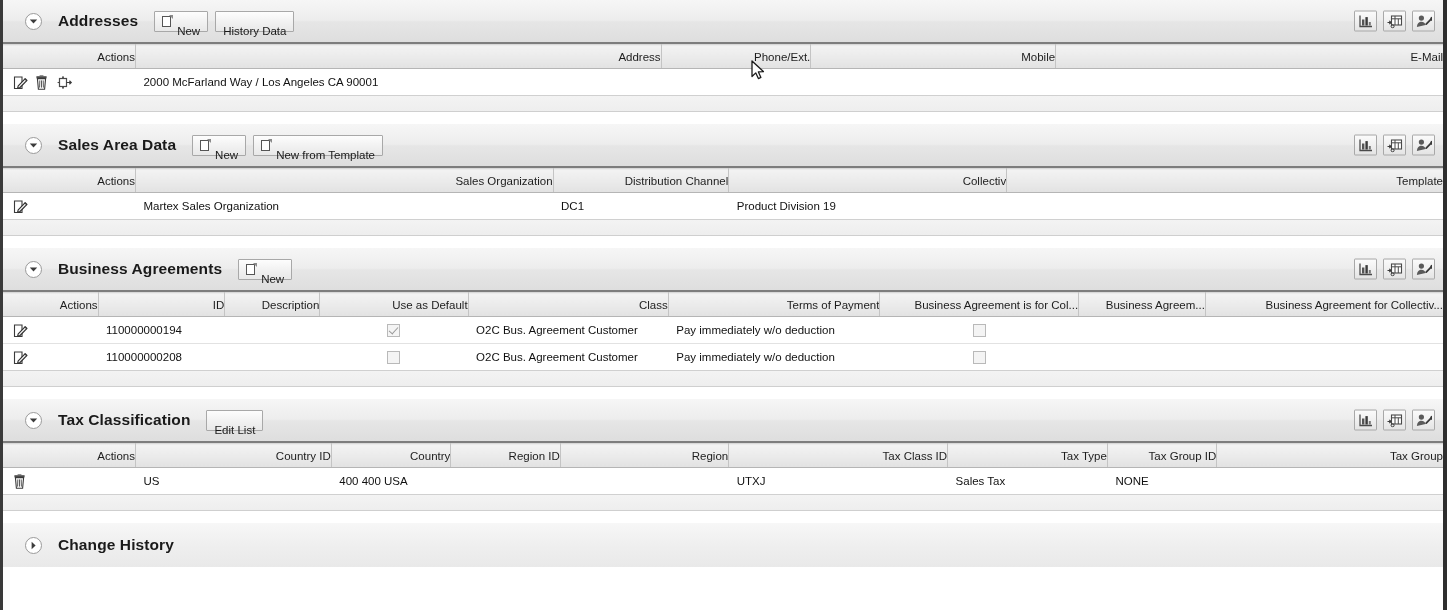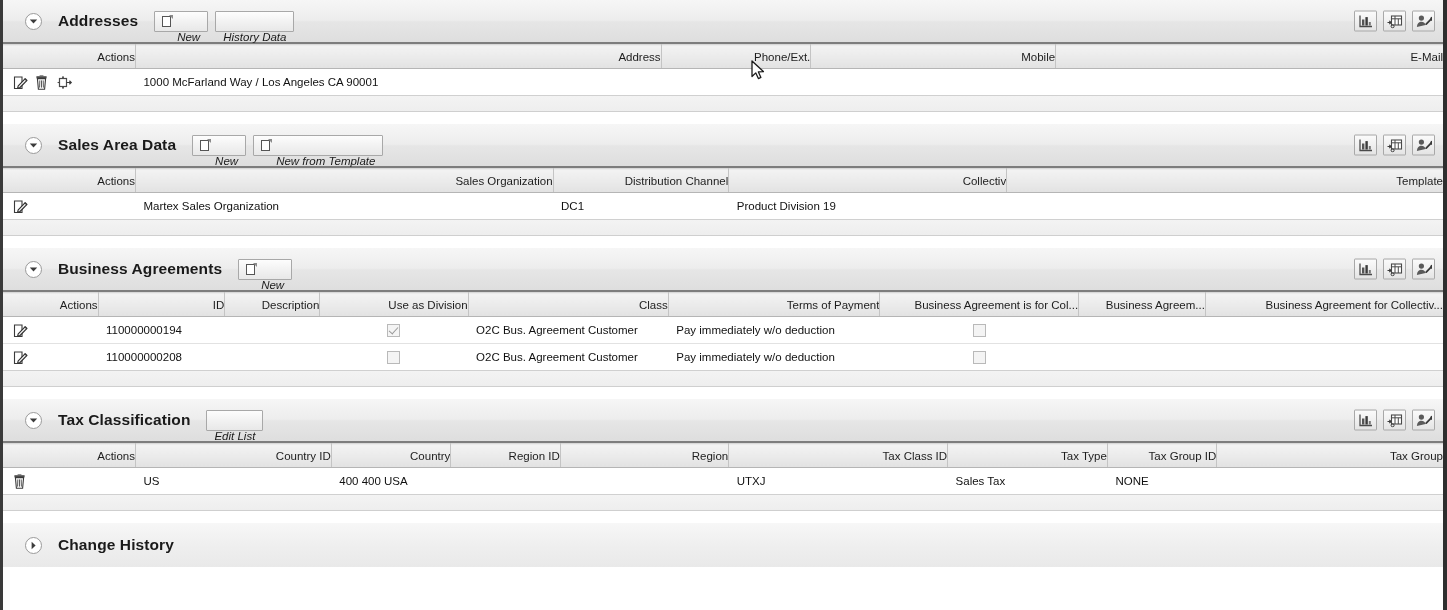--- a/index.html
+++ b/index.html
@@ -79,21 +79,21 @@
     margin-right: 7px;
     font-size: 11.5px;
     color: #1a1a1a;
     background: linear-gradient(to bottom, #fdfdfd 0%, #f2f2f2 50%, #e8e8e8 100%);
     border: 1px solid #a8a8a8;
     border-radius: 1px;
     white-space: nowrap;
     cursor: pointer;
     user-select: none;
   }
-  .hdr-btn .btn-label { line-height: 1; position: relative; top: 17px; font-style: italic; }
+  .hdr-btn .btn-label { line-height: 1; position: relative; top: 11px; }
 
   
   .ico-page { width: 11px; height: 13px; position: relative; flex: 0 0 auto; }
   .ico-page .sheet {
     position: absolute; left: 0; top: 1px;
     width: 9px; height: 11px;
     background: #ffffff;
     border: 1px solid #555;
   }
   .ico-page .fold {
@@ -288,21 +288,21 @@
                     <svg width="16" height="15" viewBox="0 0 16 15" aria-hidden="true">
     <rect x="2.5" y="3.5" width="7" height="8" fill="#ffffff" stroke="#4a4a4a" stroke-width="1.2"></rect>
     <path d="M6,1.2 L6,3.4 M5,2.2 L7,2.2" stroke="#4a4a4a" stroke-width="1.1"></path>
     <path d="M6,11.6 L6,13.8 M5,12.8 L7,12.8" stroke="#4a4a4a" stroke-width="1.1"></path>
     <path d="M9.6,7.5 L14.2,7.5 M12.4,5.8 L14.2,7.5 L12.4,9.2" stroke="#3a3a3a" stroke-width="1.2" fill="none"></path>
     <path d="M2.4,7.5 L0.6,7.5" stroke="#4a4a4a" stroke-width="1.1"></path>
   </svg>
                   </span>
                 </div>
               </td>
-              <td>1000 McFarland Way / Los Angeles CA 90001</td>
+              <td>2000 McFarland Way / Los Angeles CA 90001</td>
               <td></td>
               <td></td>
               <td></td>
             </tr>
           </tbody>
         </table>
         <div class="table-foot"></div>
         <div class="section-gap"></div>
       </div>
       <div class="section">
@@ -450,21 +450,21 @@
             <col style="width: 14.7%;">
             <col style="width: 13.8%;">
             <col style="width: 8.8%;">
             <col style="width: 16.5%;">
           </colgroup>
           <thead>
             <tr>
               <th>Actions</th>
               <th>ID</th>
               <th>Description</th>
-              <th>Use as Division</th>
+              <th>Use as Default</th>
               <th>Class</th>
               <th>Terms of Payment</th>
               <th>Business Agreement is for Col...</th>
               <th>Business Agreem...</th>
               <th>Business Agreement for Collectiv...</th>
             </tr>
           </thead>
           <tbody>
             <tr>
               <td>

